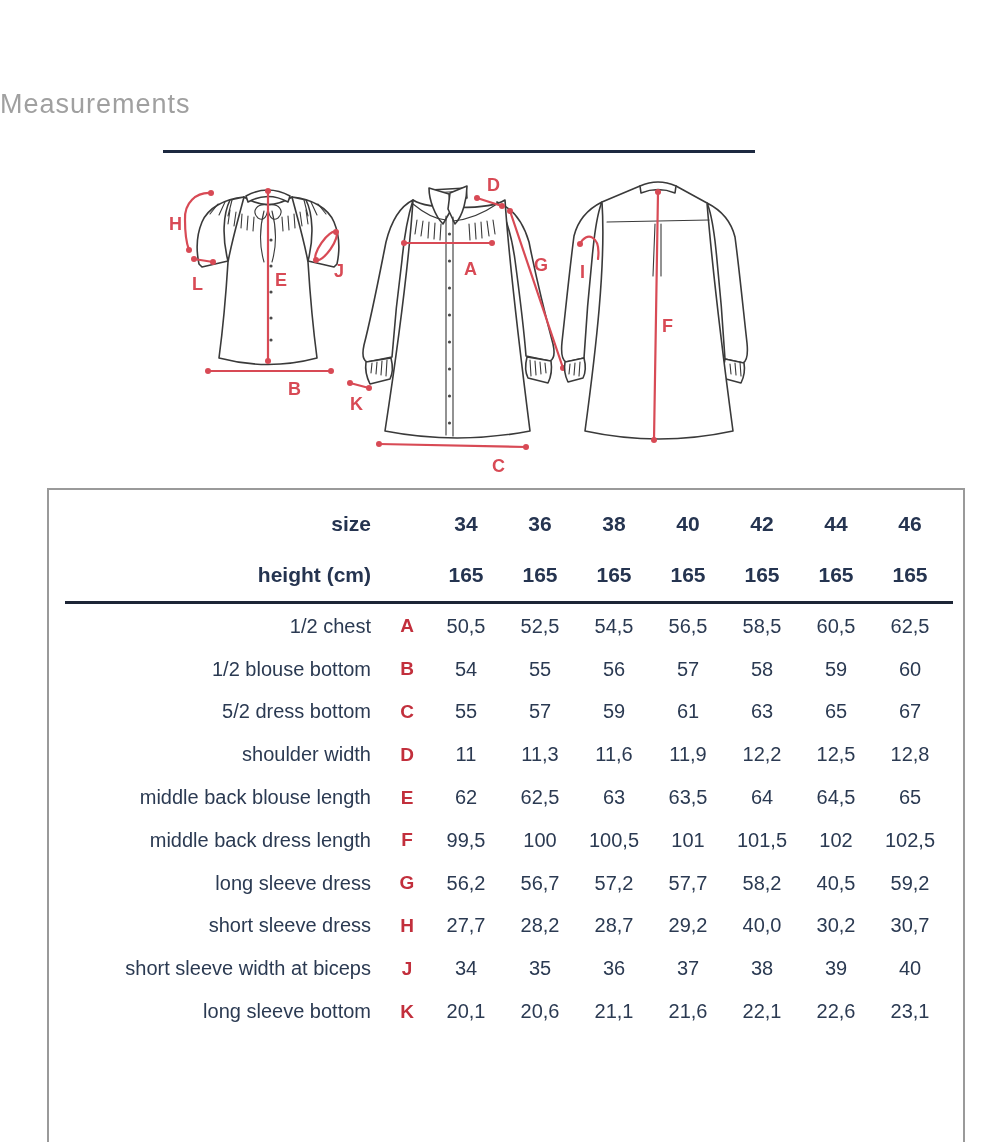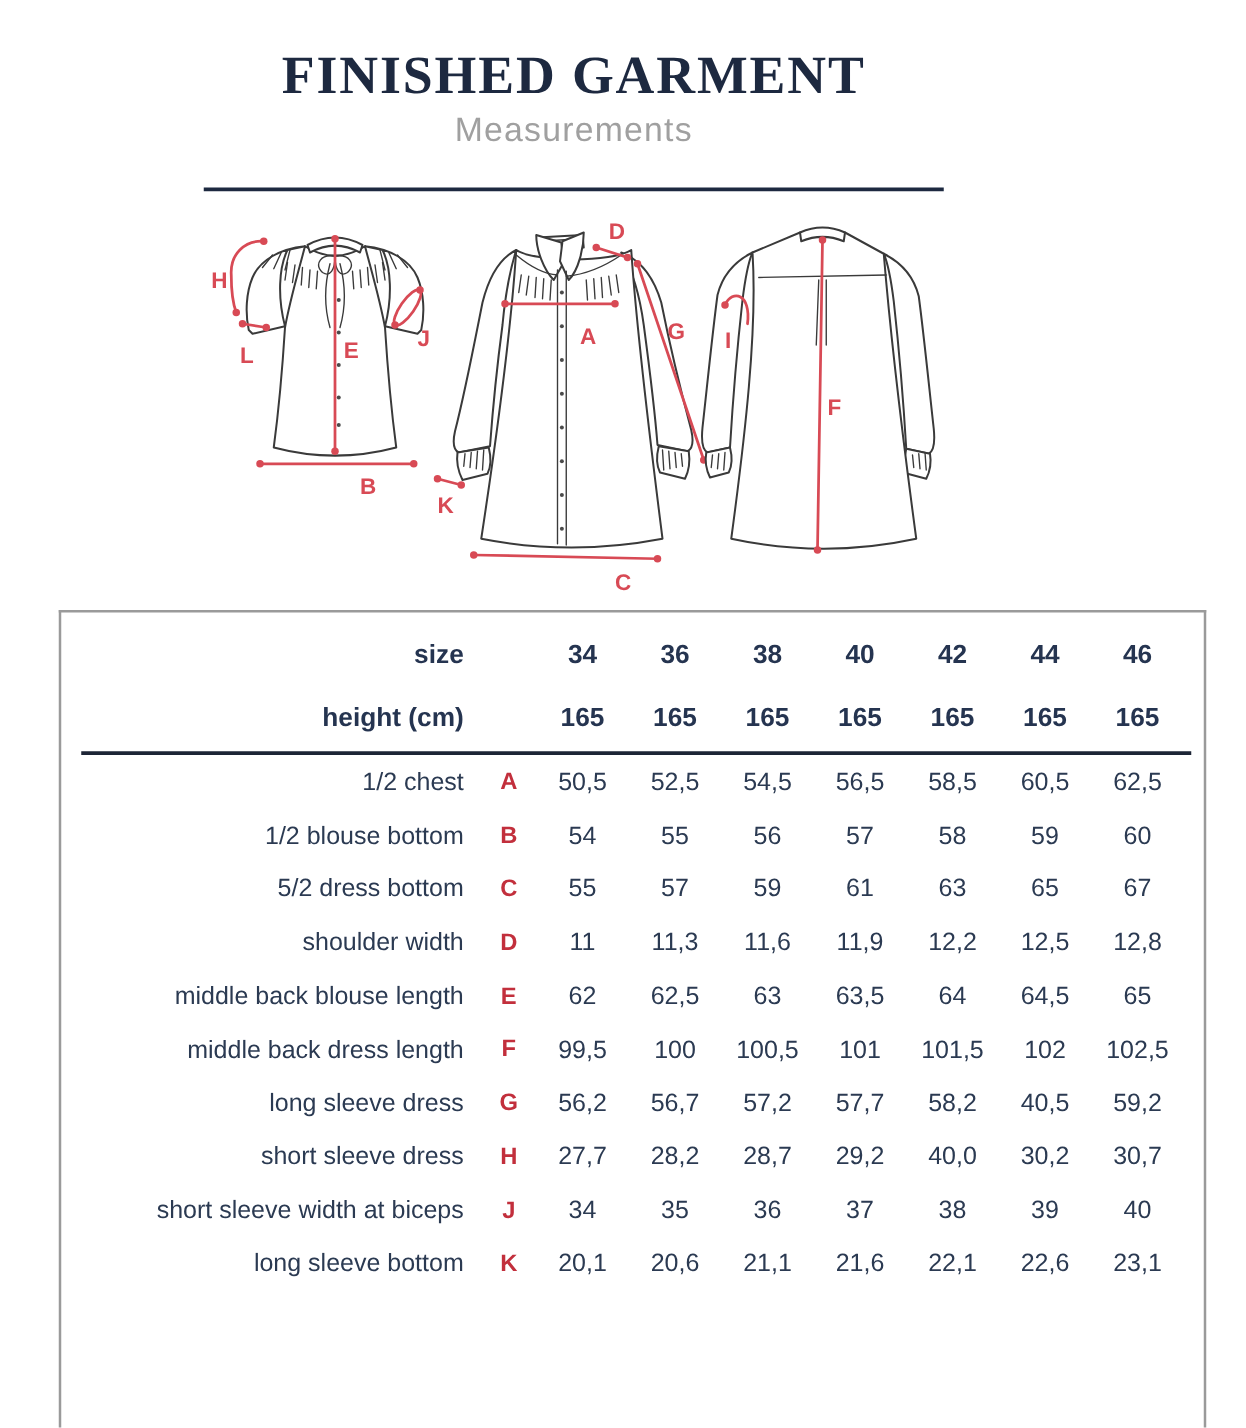--- a/index.html
+++ b/index.html
@@ -4,21 +4,21 @@
 <style>
   *{margin:0;padding:0;box-sizing:border-box}
   html,body{background:#fff}
   body{width:997px;height:1142px;position:relative;font-family:"Liberation Sans",sans-serif;overflow:hidden}
   .page{position:absolute;inset:0;background:#fff}
 
   
   .title{position:absolute;left:0;top:36px;width:918px;text-align:center;
          font-family:"Liberation Serif",serif;font-size:43px;font-weight:700;
          letter-spacing:1.5px;color:#1d2940}
-  .subtitle{position:absolute;left:0;top:89px;width:918px;text-align:center;
+  .subtitle{position:absolute;left:0;top:89px;width:918px;
             font-size:27px;color:#a0a0a0;letter-spacing:1px}
   .rule{position:absolute;left:163px;top:150px;width:592px;height:3px;background:#1d2940}
 
   
   svg.diagram{position:absolute;overflow:visible}
   #blouse{left:168px;top:178px}
   #dressfront{left:345px;top:172px}
   #dressback{left:560px;top:174px}
   .g{stroke:#3a3a3a;stroke-width:1.6;fill:#fff;stroke-linejoin:round;stroke-linecap:round}
   .gl{stroke:#3a3a3a;stroke-width:1.1;fill:none;stroke-linecap:round}
@@ -40,21 +40,20 @@
   .drow td.ltr{color:#c22f3c;font-weight:700;font-size:19px}
   td.val{text-align:center}
   .seprow td{height:5px;padding:0}
   .sepline{height:3px;background:#1d2536;margin:0 10px 0 16px}
 </style>
 </head>
 <body>
 
 <div class="page">
 
-  <h1 class="title">FINISHED GARMENT</h1>
   <div class="subtitle">Measurements</div>
   <div class="rule"></div>
 
   <svg id="blouse" class="diagram" width="200" height="220" viewBox="0 0 200 220">
     <g>
       <path class="g" d="M76,19 C56,21 40,30 34,44 C29,56 28,72 31,86 L34,89 L60,83 C54,60 55,36 62,22 Z"></path>
       <path class="g" d="M124,19 C144,21 160,30 166,44 C171,56 172,72 169,86 L166,89 L140,83 C146,60 145,36 138,22 Z"></path>
       <path class="g" d="M76,19 C70,42 64,62 60,84 C58,116 55,150 51,180 Q100,193 149,180 C145,150 142,116 140,84 C136,62 130,42 124,19 C108,29 92,29 76,19 Z"></path>
       <path class="g" d="M78,18 Q100,6 122,18 L120,24 Q100,13 80,24 Z"></path>
       <g>

